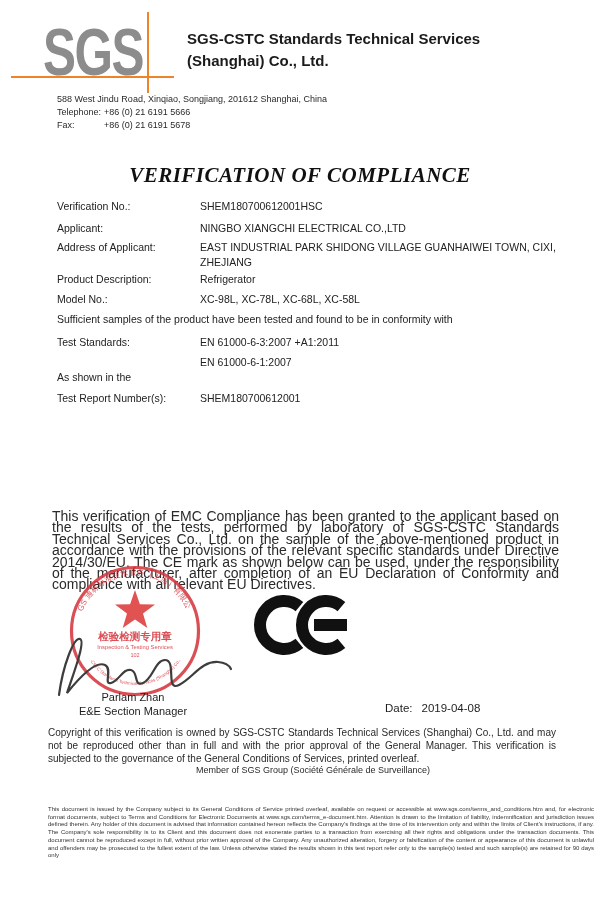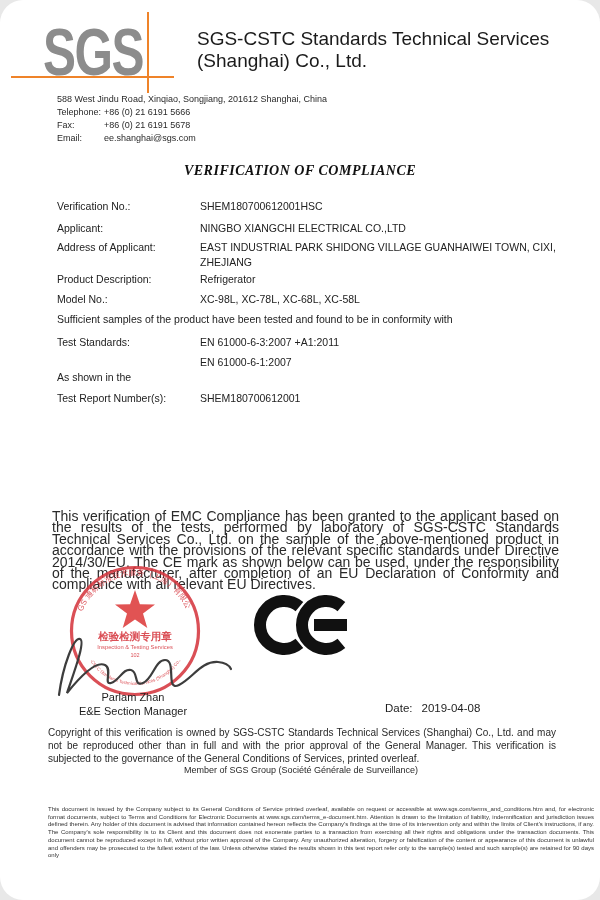--- a/index.html
+++ b/index.html
@@ -1,46 +1,46 @@
 <!DOCTYPE html>
 <html><head>
 <meta charset="utf-8">
 <style>
   html,body{margin:0;padding:0;background:#e8e8e8;}
   .page{position:relative;width:600px;height:900px;background:#ffffff;margin:0 auto;
-        font-family:"Liberation Sans","DejaVu Sans",sans-serif;color:#262626;overflow:hidden;border-radius:23px;}
+        font-family:"Liberation Sans","DejaVu Sans",sans-serif;color:#262626;overflow:hidden;}
   .abs{position:absolute;}
   
   .logo-text{left:43px;top:19px;font-size:66px;line-height:66px;font-weight:bold;color:#8c8c8c;
              letter-spacing:-2px;transform:scaleX(0.75);transform-origin:left top;}
   .logo-line-h{left:11px;top:76px;width:163px;height:2px;background:#ef8329;}
   .logo-line-v{left:147px;top:12px;width:2px;height:81px;background:#ef8329;}
-  .company-name{left:187px;top:28px;font-size:19px;font-weight:normal;line-height:22px;color:#1b1b1b;margin-left:10px;}
+  .company-name{left:187px;top:28px;font-size:15px;font-weight:bold;line-height:22px;color:#1b1b1b;}
   
   .contact{left:57px;top:93px;font-size:9px;line-height:13px;color:#2a2a2a;}
   .clabel{display:inline-block;width:47px;}
   
   .doc-title{left:0;top:163px;width:600px;text-align:center;
              font-family:"Liberation Serif","DejaVu Serif",serif;font-style:italic;font-weight:bold;
-             font-size:14px;letter-spacing:0.5px;color:#111;}
+             font-size:21px;letter-spacing:0.5px;color:#111;}
   
   .row{left:57px;width:510px;font-size:10.5px;line-height:15px;color:#222;}
   .row .lbl{position:absolute;left:0;top:0;}
   .row .val{position:absolute;left:143px;top:0;width:368px;}
   .plain{left:57px;font-size:10.5px;color:#222;}
   
   .statement{left:52px;top:511px;width:507px;font-size:14px;line-height:11.4px;
              text-align:justify;color:#2a2a2a;}
   
   .signer{left:43px;top:690px;width:180px;text-align:center;font-size:11px;line-height:14px;color:#1e1e1e;}
   .dateline{left:385px;top:702px;font-size:11.5px;color:#1e1e1e;}
   .dateline .dval{margin-left:9px;}
   
   .copyright{left:48px;top:727px;width:508px;font-size:10px;line-height:12.9px;text-align:justify;color:#2a2a2a;}
-  .member{left:36px;top:765px;width:530px;text-align:center;font-size:9px;color:#2a2a2a;}
+  .member{left:48px;top:765px;width:530px;text-align:center;font-size:9px;color:#2a2a2a;}
   
   .fineprint{left:48px;top:806px;width:546px;font-size:6px;line-height:7.7px;text-align:justify;color:#333;}
   svg{overflow:visible;}
 </style>
 </head>
 <body>
 
 <div class="page">
 
   <div class="abs logo-text">SGS</div>
@@ -51,23 +51,20 @@
     <div>(Shanghai) Co., Ltd.</div>
   </div>
 
   <div class="abs contact">
     <div>588 West Jindu Road, Xinqiao, Songjiang, 201612 Shanghai, China</div>
     <div>
       <span class="clabel">Telephone:</span><span>+86 (0) 21 6191 5666</span>
     </div>
     <div>
       <span class="clabel">Fax:</span><span>+86 (0) 21 6191 5678</span>
-    </div>
-    <div>
-      <span class="clabel">Email:</span><span>ee.shanghai@sgs.com</span>
     </div>
   </div>
 
   <div class="abs doc-title">VERIFICATION OF COMPLIANCE</div>
 
   <div class="abs row" style="top:199px">
     <span class="lbl">Verification No.:</span>
     <span class="val">SHEM180700612001HSC</span>
   </div>
   <div class="abs row" style="top:221px">

